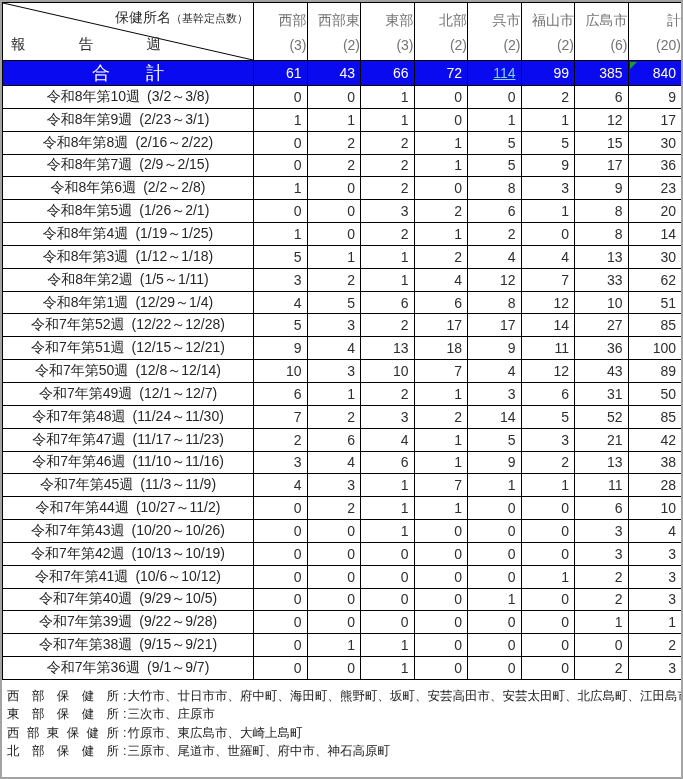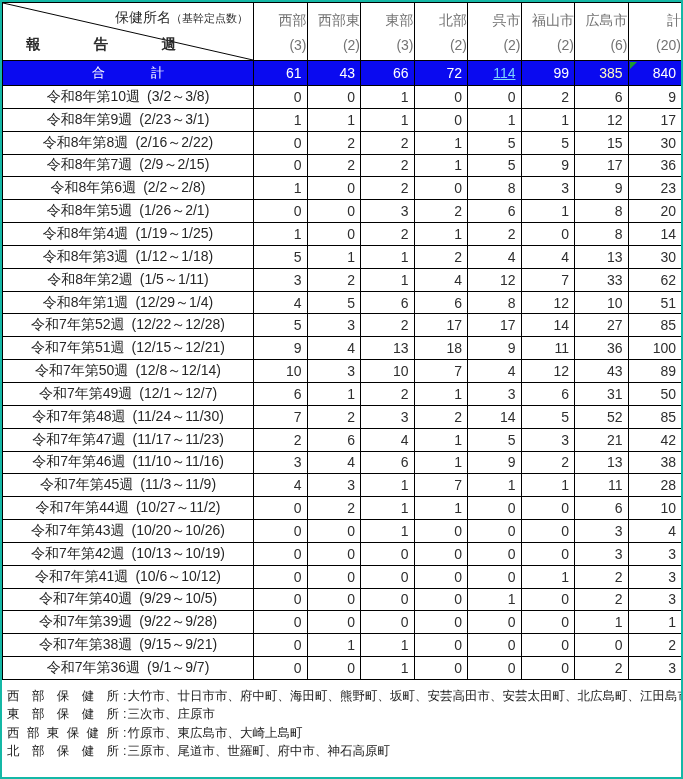--- a/index.html
+++ b/index.html
@@ -1,40 +1,40 @@
 <!DOCTYPE html>
 <html><head>
 <meta charset="utf-8">
 <style>
   html,body{margin:0;padding:0;background:#fff;}
   body{font-family:"Liberation Sans","DejaVu Sans",sans-serif;color:#1f1f1f;}
-  .screen{width:683px;height:779px;box-sizing:border-box;border:2px solid #14b8a6;background:#fff;overflow:hidden;}
+  .screen{width:683px;height:779px;box-sizing:border-box;border:2px solid #a3a3a3;background:#fff;overflow:hidden;}
   table{border-collapse:collapse;table-layout:fixed;width:679px;}
   col.c-label{width:251px;}
   col.c-data{width:53.5px;}
   th,td{border:1px solid #000;padding:0;margin:0;overflow:hidden;white-space:nowrap;}
   thead tr{height:58px;}
   tr.total-row{height:25px;}
   tbody tr{height:22.85px;}
   
   th.corner{position:relative;}
   th.corner svg{position:absolute;left:0;top:0;width:100%;height:100%;display:block;}
   .corner-top{position:absolute;top:5px;right:5px;font-weight:normal;}
   .corner-title{font-size:14px;color:#2b2b2b;}
   .corner-sub{font-size:11px;color:#2b2b2b;}
-  .corner-bottom{position:absolute;left:8px;bottom:6px;width:150px;font-size:14.5px;font-weight:bold;
-    text-align:justify;text-align-last:justify;color:#2b2b2b;margin-left:15px;}
+  .corner-bottom{position:absolute;left:8px;bottom:6px;width:150px;font-size:14.5px;font-weight:normal;
+    text-align:justify;text-align-last:justify;color:#2b2b2b;}
   
   th.col-th{font-weight:normal;text-align:right;vertical-align:middle;color:#737373;}
   .col-name{font-size:14px;line-height:16px;margin-top:2px;}
   .col-count{font-size:14px;line-height:16px;margin-top:9px;}
   
   tr.total-row td{color:#fff;}
   td.total-label{text-align:center;}
-  .total-label-inner{display:inline-block;width:72px;font-size:13px;
+  .total-label-inner{display:inline-block;width:72px;font-size:18px;
     text-align:justify;text-align-last:justify;vertical-align:middle;}
   td.num{text-align:right;padding-right:5px;font-size:14px;color:#2e2e2e;}
   tr.total-row td.num{color:#fff;position:relative;}
   .marker{position:absolute;top:1px;left:1px;width:0;height:0;
     border-top:7px solid #1e9b30;border-right:7px solid transparent;}
   
   td.label-cell{text-align:center;font-size:14px;color:#262626;}
   td.label-cell .week{margin-right:7px;}
   
   .notes{padding:7px 4px 0 5px;font-size:12.5px;line-height:18.5px;color:#1a1a1a;}

